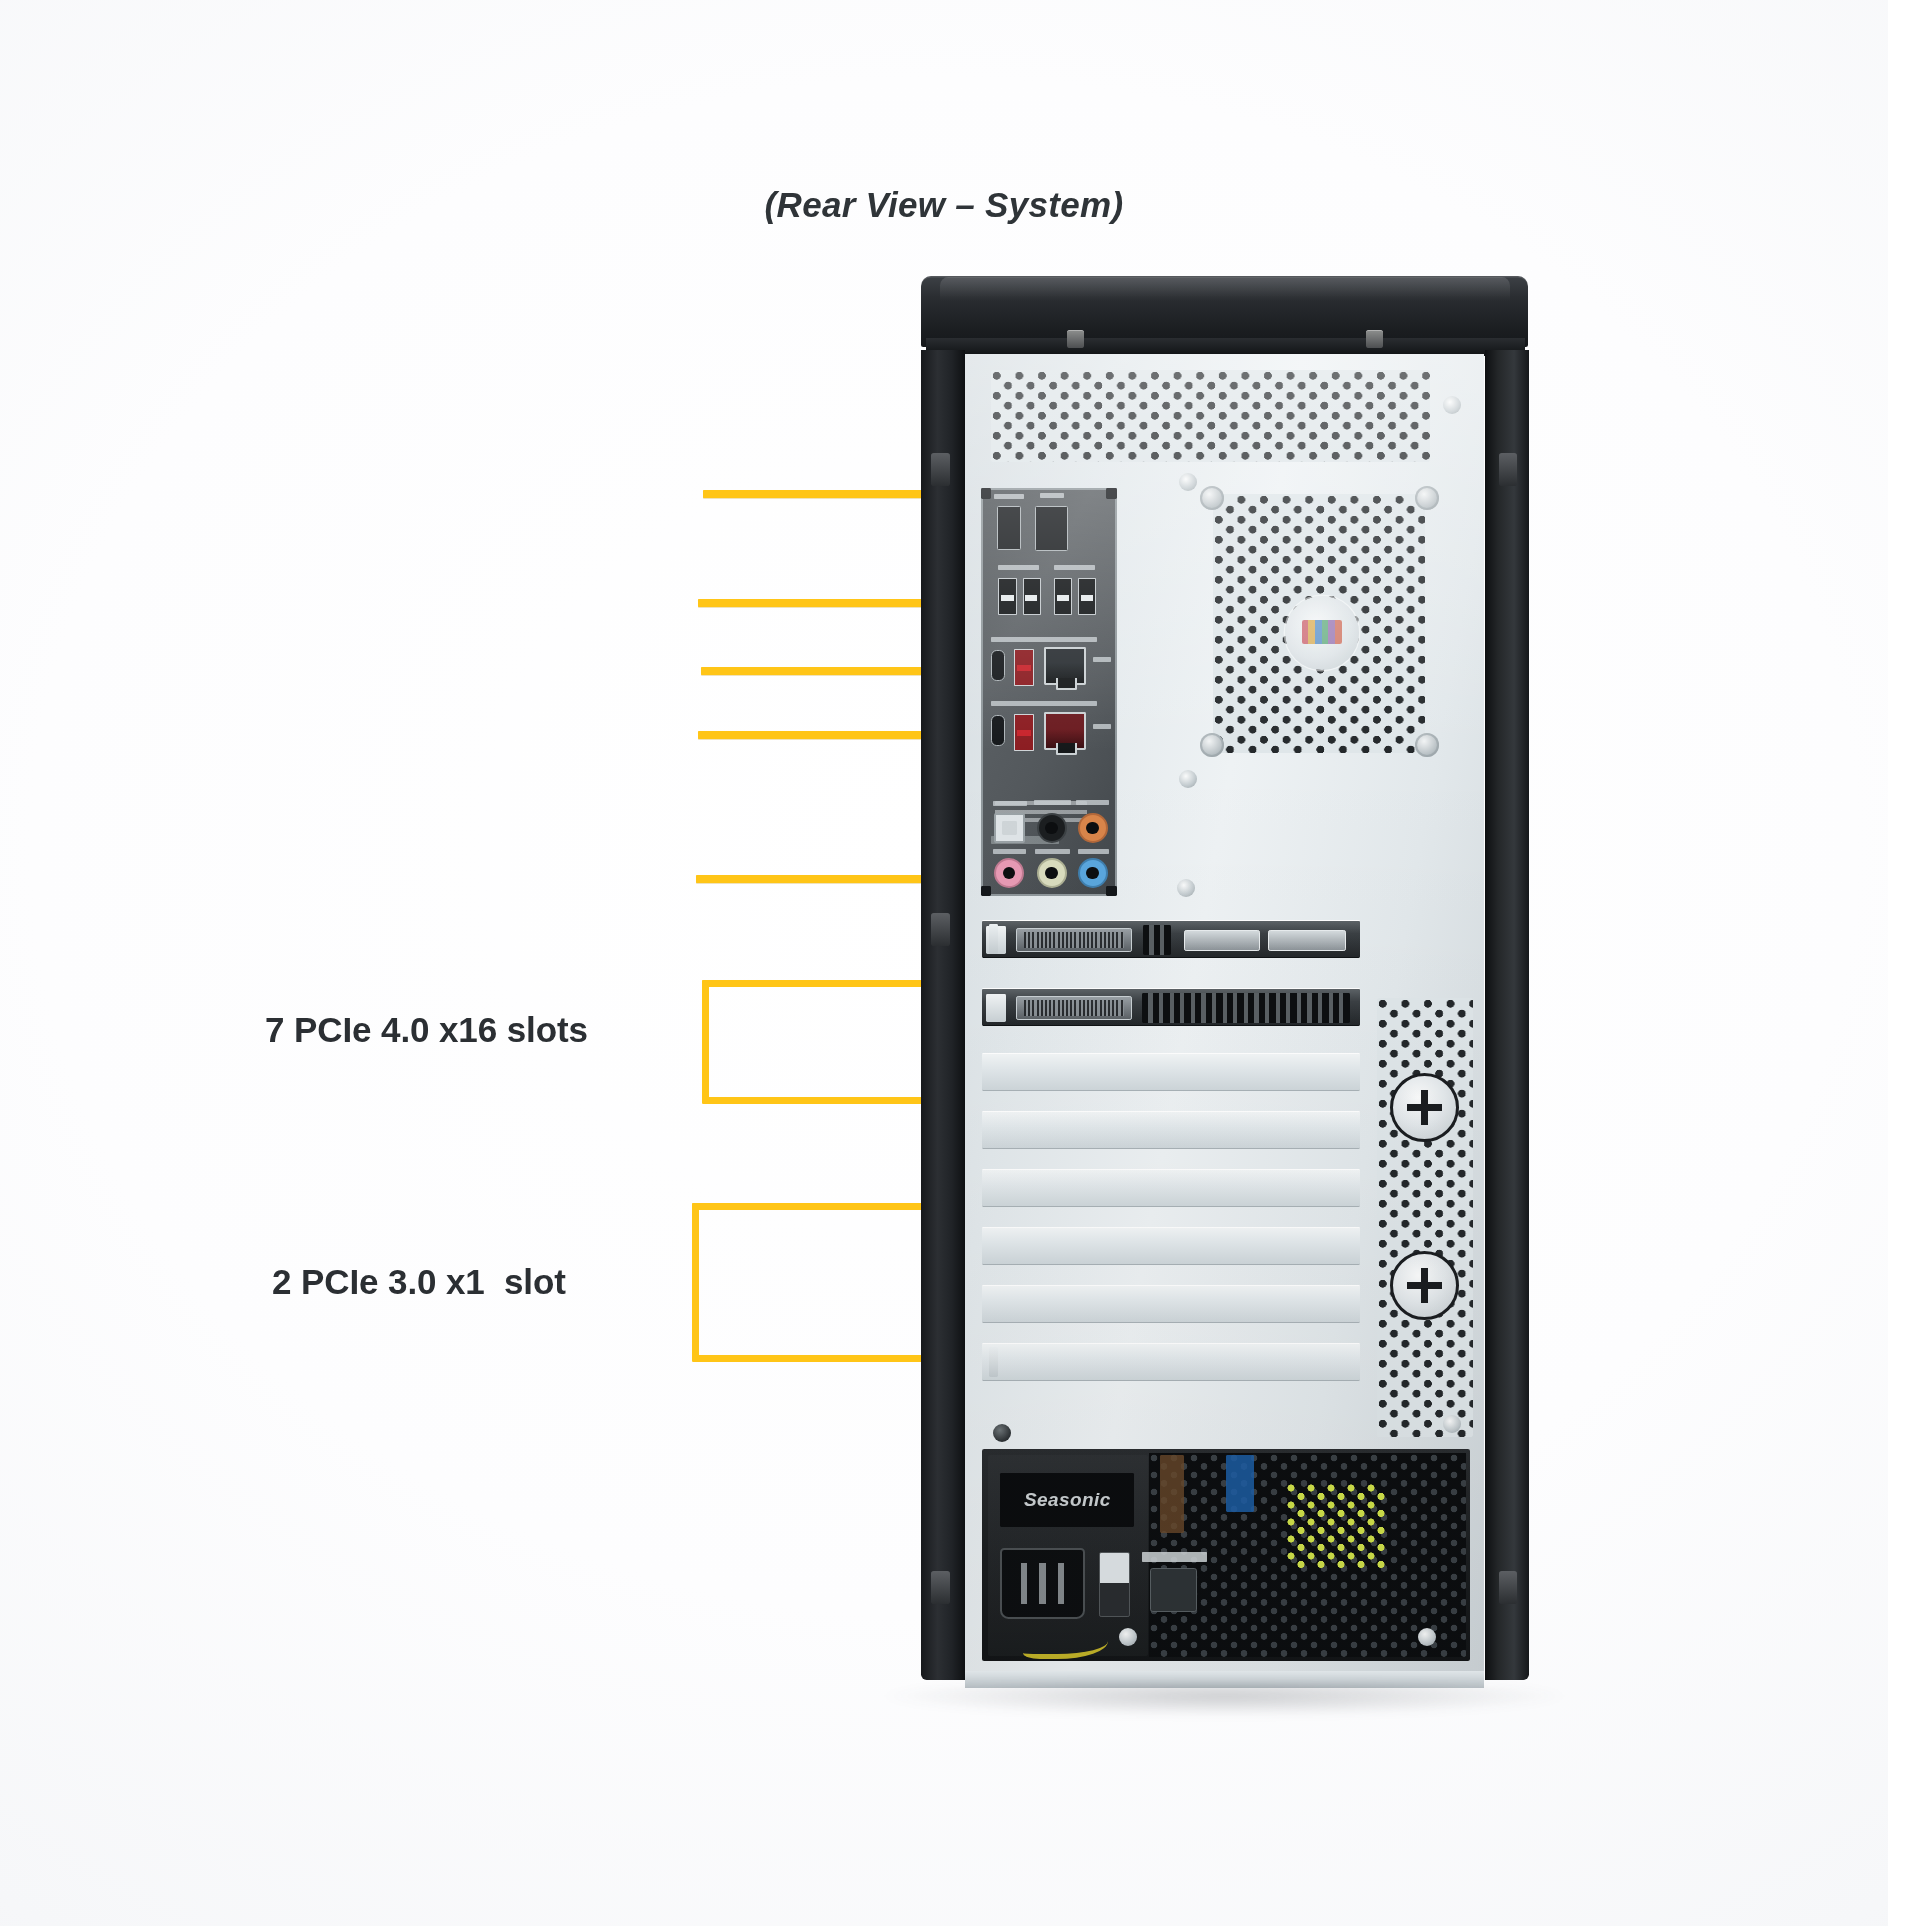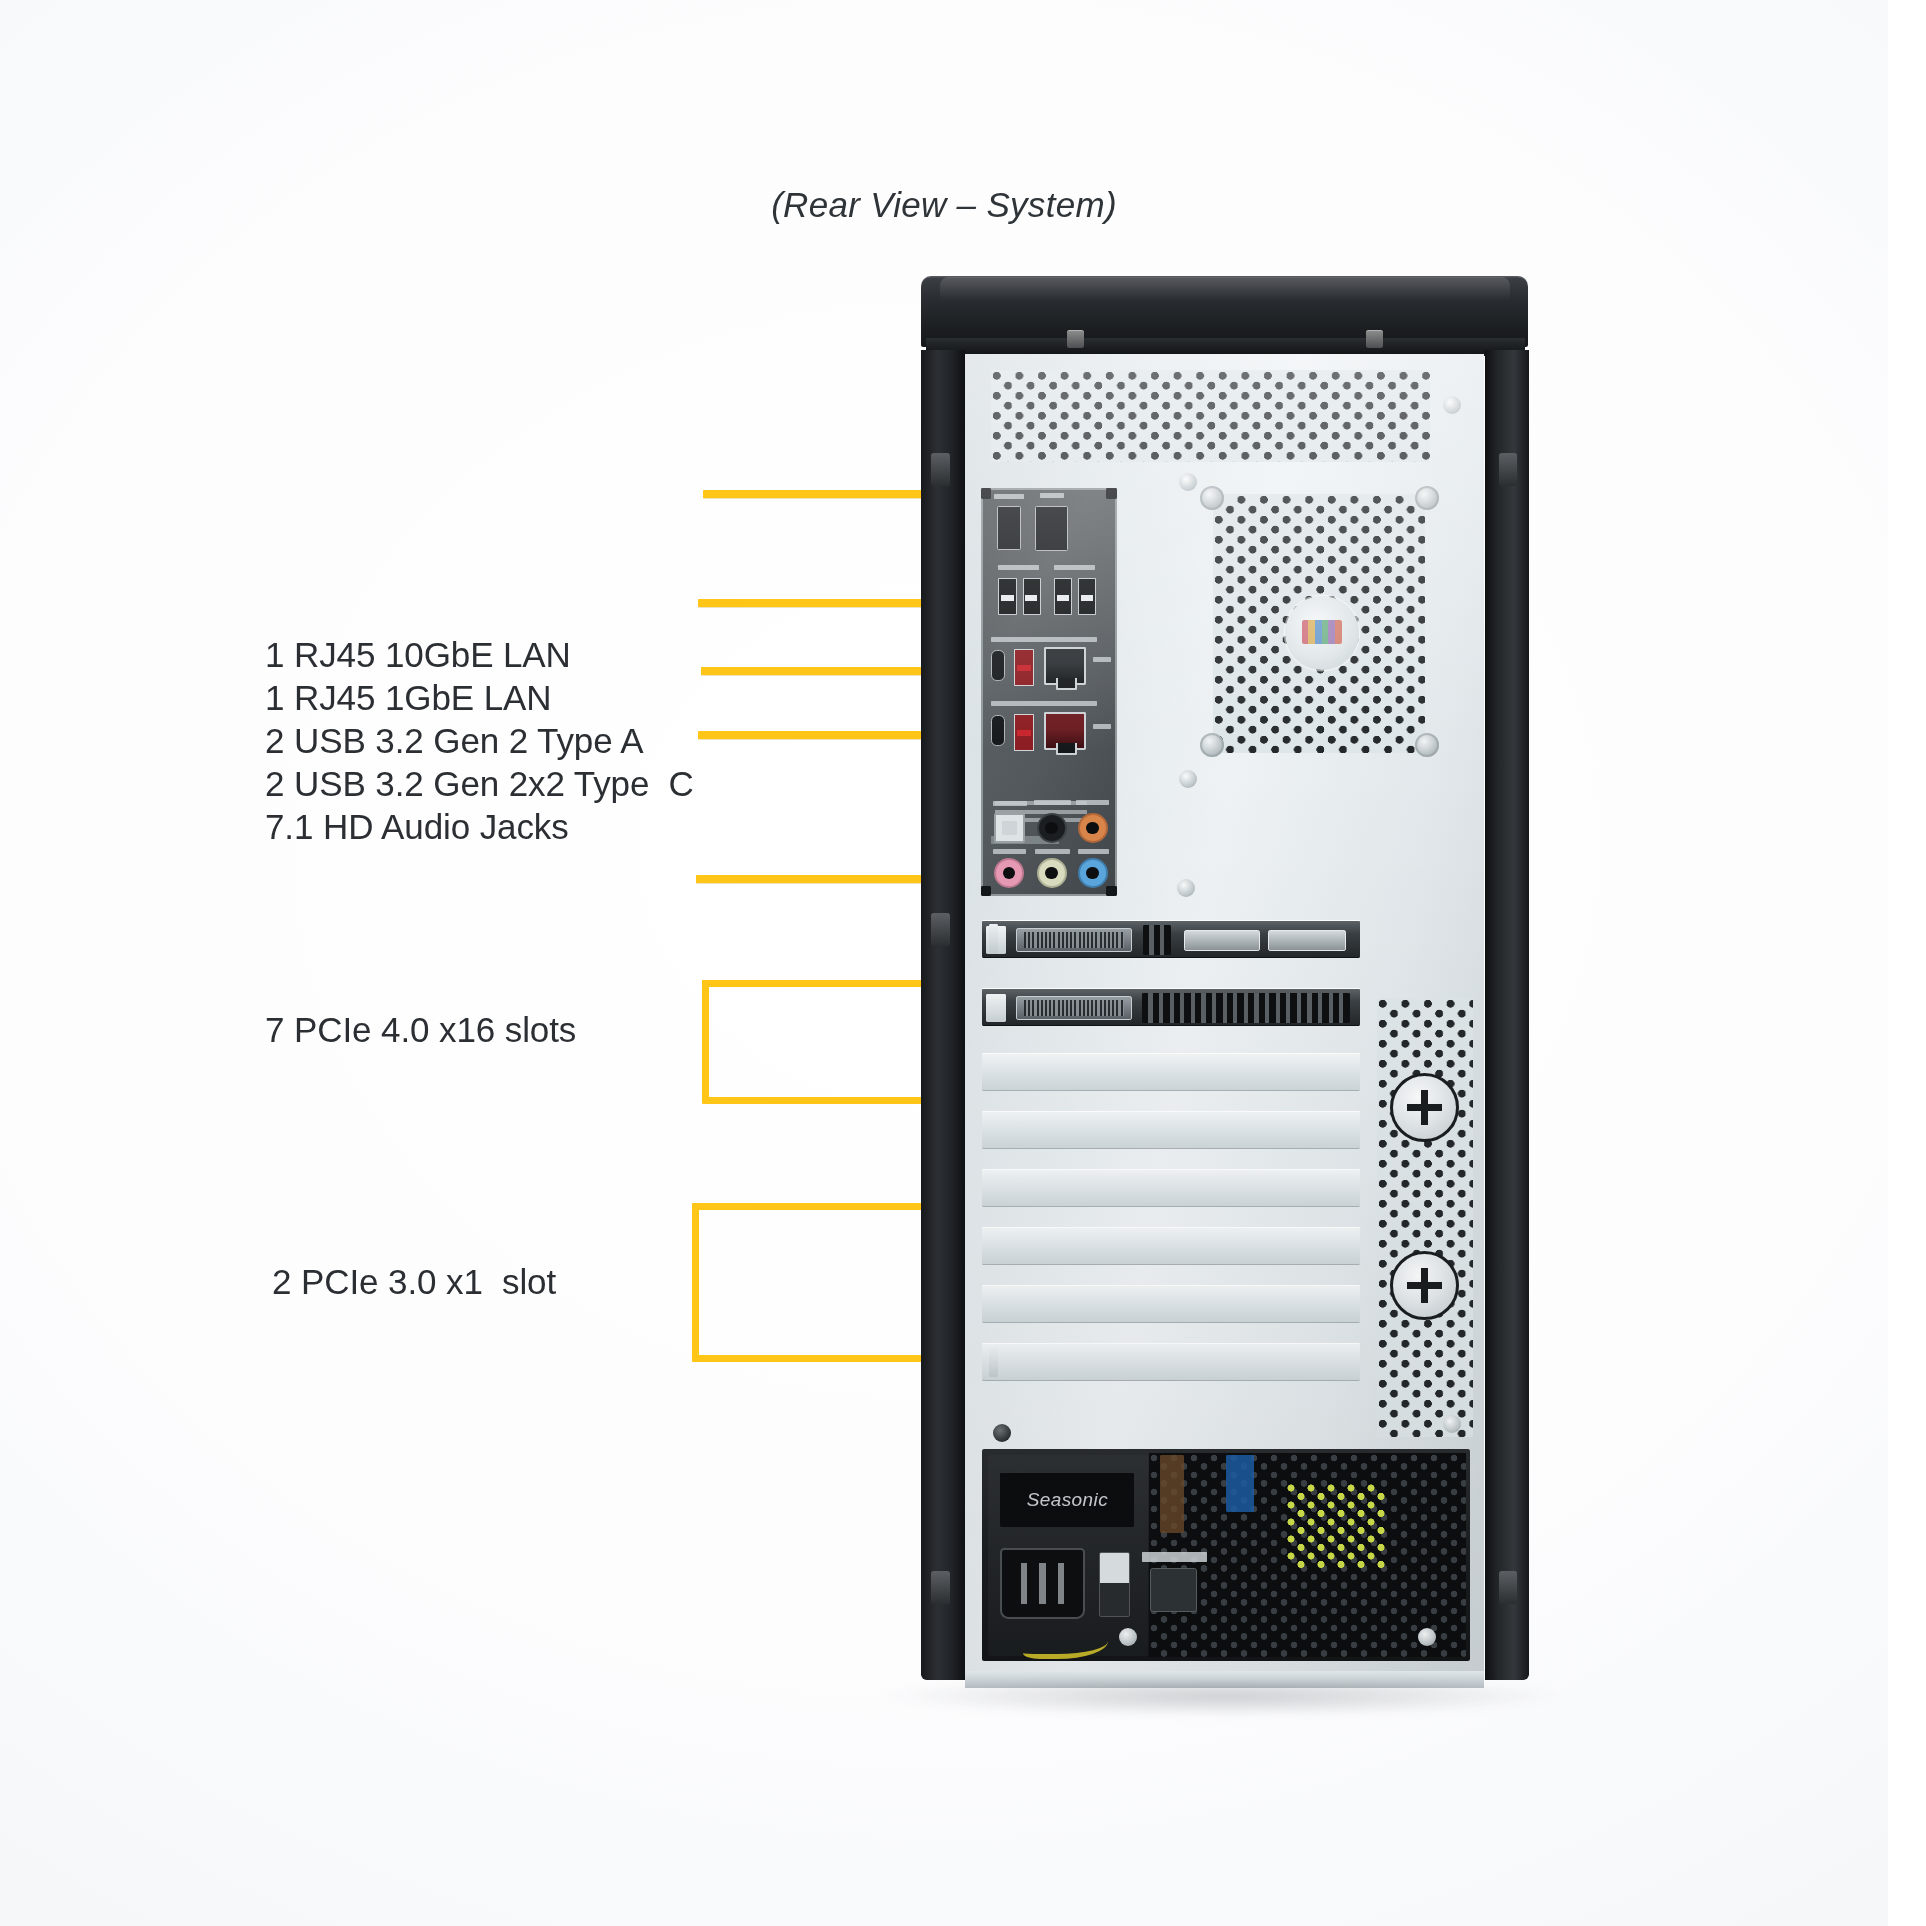--- a/index.html
+++ b/index.html
@@ -12,20 +12,21 @@
     font-family: "Liberation Sans", sans-serif;
   }
 
   #stage {
     position: relative;
     width: 1888px;
     height: 1926px;
     background:
       radial-gradient(ellipse 115% 95% at 50% 44%, #ffffff 0%, #fdfdfe 42%, #f6f7f9 72%, #eceef1 100%);
     overflow: hidden;
+    font-weight: bold;
   }
 
   
   #title {
     position: absolute;
     left: 0; right: 0;
     top: 185px;
     text-align: center;
     font-size: 35px;
     font-style: italic;
@@ -408,25 +409,20 @@
   }
 </style>
 </head>
 <body>
 
 <div id="stage">
 
   <div id="title">(Rear View – System)</div>
 
 
-  <div class="callout" id="group-io">1 RJ45 10GbE LAN
-1 RJ45 1GbE LAN
-2 USB 3.2 Gen 2 Type A
-2 USB 3.2 Gen 2x2 Type  C
-7.1 HD Audio Jacks</div>
 
   <div class="callout" id="label-pcie16">7 PCIe 4.0 x16 slots</div>
 
   <div class="callout" id="label-pcie1">2 PCIe 3.0 x1  slot</div>
 
   <div class="lead shade" style="left:703px; top:490px; width:282px;"></div>
   <div class="lead shade" style="left:698px; top:599px; width:287px;"></div>
   <div class="lead shade" style="left:701px; top:667px; width:284px;"></div>
   <div class="lead shade" style="left:698px; top:731px; width:287px;"></div>
   <div class="lead shade" style="left:696px; top:875px; width:289px;"></div>

